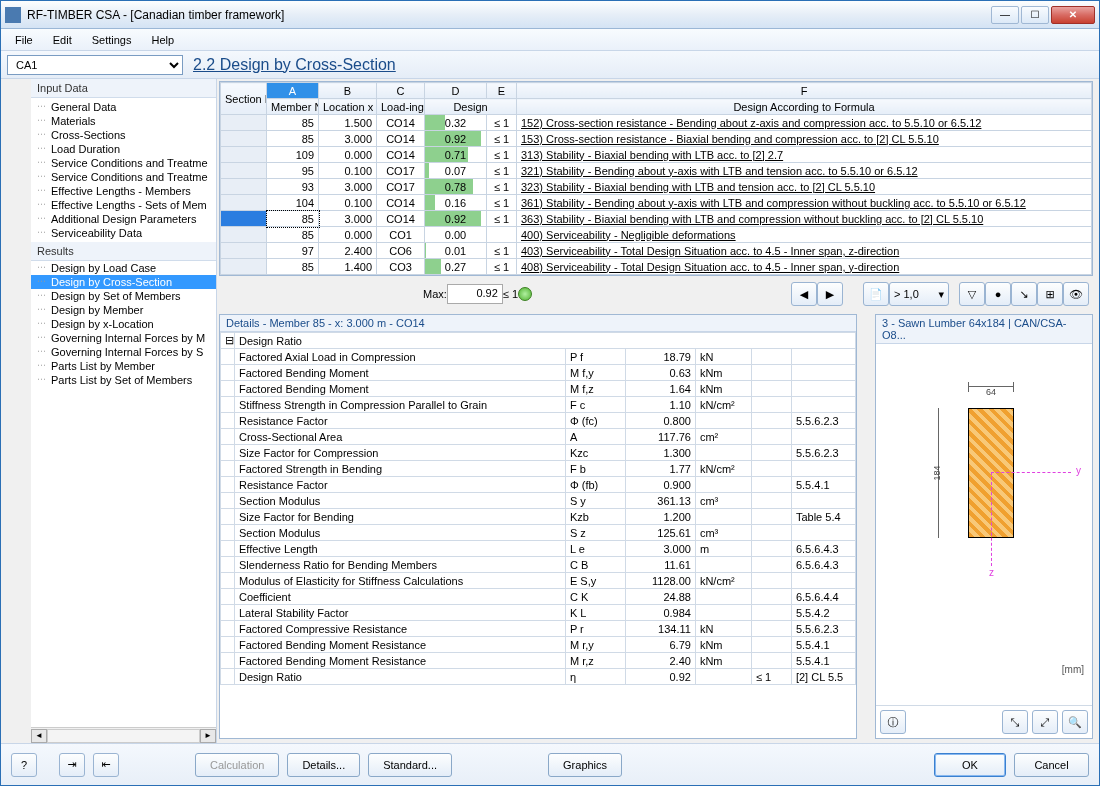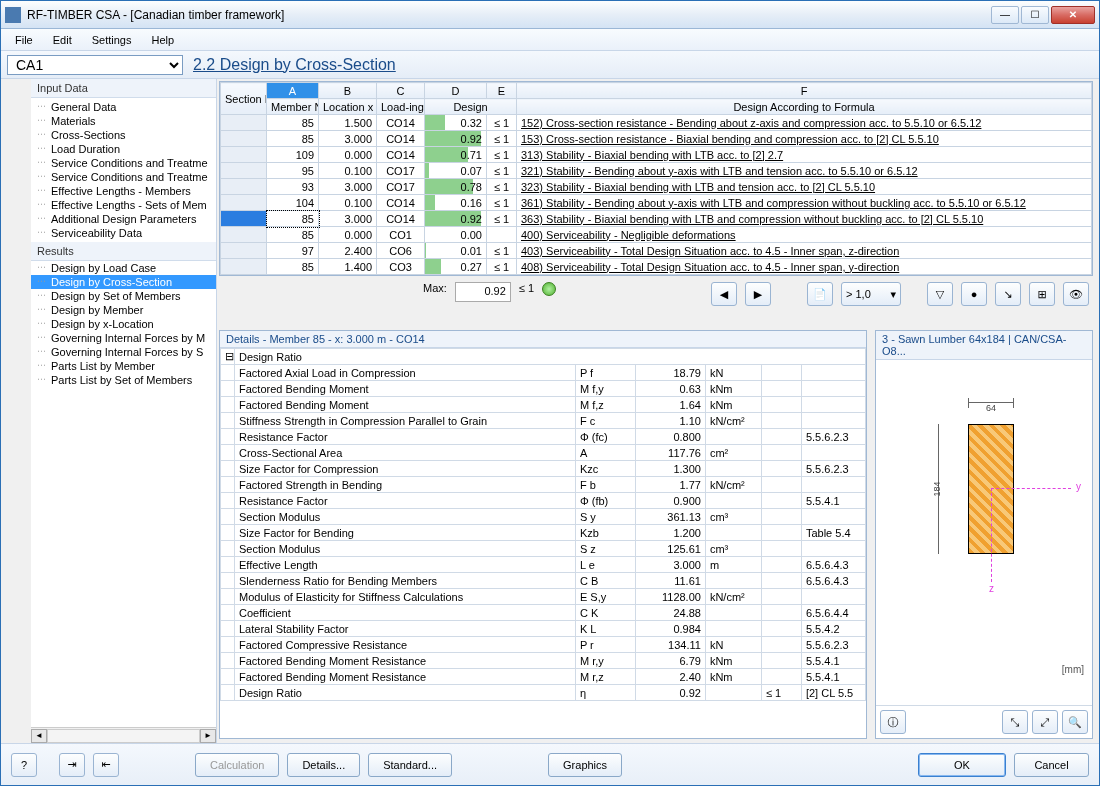--- a/index.html
+++ b/index.html
@@ -7,21 +7,21 @@
 .window { width: 1100px; height: 786px; border: 1px solid #2a6fb5; background: #f0f0f0; display: flex; flex-direction: column; }
 .titlebar { height: 28px; background: linear-gradient(#fdfefe, #e6eef7, #d4e3f4); display: flex; align-items: center; padding: 0 4px; border-bottom: 1px solid #9bb7d6; }
 .titlebar-icon { width: 16px; height: 16px; background: #4a7ab0; margin-right: 6px; }
 .titlebar-text { flex: 1; font-size: 12px; color: #000; }
 .winctrls { display: flex; gap: 2px; }
 .winbtn { width: 28px; height: 18px; background: linear-gradient(#f8fbfe,#dce9f7); border: 1px solid #a0b8d4; border-radius: 2px; display:flex;align-items:center;justify-content:center;font-size:10px;cursor:pointer;}
 .winbtn.close { width: 44px; background: linear-gradient(#e9a4a0,#d86b63,#c84030); color: #fff; border-color: #a03028;font-weight:bold;}
 .menubar { height: 22px; background: linear-gradient(#f8fbfe,#eaf1fa); display: flex; align-items: center; padding: 0 6px; gap: 4px; border-bottom: 1px solid #c8d6e8;}
 .menubar span { padding: 2px 8px; cursor: pointer; }
 .toolbar-row { height: 28px; background: linear-gradient(#f4f8fd,#e5edf7); display: flex; align-items: center; padding: 0 6px; border-bottom: 1px solid #c8d6e8; gap:10px;}
-.combo { width: 176px; height: 20px; border: 1px solid #7a9cc2; background: #fff; font-size: 14px; padding: 0 4px; }
+.combo { width: 176px; height: 20px; border: 1px solid #7a9cc2; background: #fff; font-size: 11px; padding: 0 4px; }
 .section-title { font-size: 16px; color: #1a4c8a; font-weight: normal; text-decoration: underline; }
 .content { flex:1; display:flex; overflow:hidden;padding-left:30px; }
 .sidebar { width: 186px; border-right: 1px solid #c8d6e8; background: #fff; display:flex;flex-direction:column; }
 .sidebar-head { padding: 3px 6px; background: #eef3fa; border-bottom: 1px solid #d0dceb; color:#333; }
 .tree { flex:1; overflow:auto; padding: 2px 0; }
 .tree-item { padding: 1px 4px 1px 20px; cursor: pointer; white-space:nowrap; overflow:hidden; position:relative;}
 .tree-item::before { content:"⋯"; position:absolute; left:6px; color:#999; font-size:9px;}
 .tree-item.sel { background: #3399ff; color: #fff; }
 .sidebar-scroll { height: 16px; background: #f0f0f0; border-top:1px solid #ccc; display:flex;align-items:center;}
 .sb-btn{width:16px;height:14px;border:1px solid #aaa;background:#e8e8e8;font-size:8px;display:flex;align-items:center;justify-content:center;}
@@ -29,30 +29,30 @@
 .main { flex:1; display:flex; flex-direction:column; padding: 2px 6px 4px 2px; overflow:hidden;}
 .grid-wrap { border:1px solid #a0b8d4; background:#fff; }
 .grid { width:100%; border-collapse:collapse; font-size:11px; table-layout:fixed;}
 .grid th, .grid td { border:1px solid #c8d4e2; padding:1px 4px; text-align:center; height:16px; overflow:hidden; white-space:nowrap;}
 .grid th { background: linear-gradient(#f6f9fd,#e6eef8); font-weight:normal; }
 .grid .colA{background:#3090e8;color:#fff;}
 .grid td.l { text-align:left;text-decoration:underline; }
 .grid td.r { text-align:right; }
 .grid td.rowhead { background:#e8eef6; }
 .grid td.rowhead.sel { background:#2a7de0; }
-.grid td.bar { position:relative; }
+.grid td.bar { position:relative;text-align:center; }
 .grid td.bar::before { content:""; position:absolute; left:0; top:0; bottom:0; background:#8ed08e; width:var(--w,0%);}
 .grid td.bar span{position:relative;}
-.action-row { display:flex; padding: 6px 4px; gap:8px; justify-content:flex-end;}
+.action-row { display:flex; align-items:center; padding: 6px 4px; gap:0; justify-content:flex-end;}
 .action-row .maxlabel{margin-left:200px;}
 .valbox{width:56px;height:20px;border:1px solid #aaa;background:#fff;text-align:right;padding:2px 4px;}
 .okball{width:14px;height:14px;border-radius:50%;background:radial-gradient(#b0f0a0,#50b030);display:inline-block;vertical-align:middle;border:1px solid #3a8020;}
 .ibtn{width:26px;height:24px;border:1px solid #9ab4d2;background:linear-gradient(#fdfefe,#e4edf8);border-radius:3px;display:flex;align-items:center;justify-content:center;cursor:pointer;font-size:11px;}
 .ibtn.combo-like{width:60px;justify-content:space-between;padding:0 4px;}
-.lower { flex:1; display:flex; gap:8px; overflow:hidden; margin-top:18px;}
+.lower { flex:1; display:flex; gap:18px; overflow:hidden; margin-top:2px;}
 .details-panel{flex:1;display:flex;flex-direction:column;border:1px solid #a0b8d4;background:#fff;overflow:hidden;}
 .panel-title{background:#eef3fa;padding:2px 6px;color:#1a4c8a;font-size:11px;border-bottom:1px solid #c8d6e8;}
 .details-grid{width:100%;border-collapse:collapse;font-size:11px;table-layout:fixed;}
 .details-grid td{border:1px solid #d0dae6;padding:1px 4px;height:16px;white-space:nowrap;overflow:hidden;}
 .details-grid td.r{text-align:right;}
 .details-body{flex:1;overflow:auto;}
 .preview{width:218px;border:1px solid #a0b8d4;background:#fff;display:flex;flex-direction:column;}
 .preview-canvas{flex:1;position:relative;background:#fff;}
 .section-rect{position:absolute;left:92px;top:64px;width:46px;height:130px;background:repeating-linear-gradient(45deg,#f0a030,#f0a030 4px,#f8c878 4px,#f8c878 8px);border:1px solid #000;}
 .dim-h{position:absolute;left:92px;top:42px;width:46px;border-top:1px solid #666;font-size:9px;text-align:center;color:#444;}
@@ -512,16 +512,16 @@
     <div style="width:6px"></div>
     <div class="ibtn">⇥</div>
     <div class="ibtn">⇤</div>
     <div style="width:60px"></div>
     <button class="btn disabled">Calculation</button>
     <button class="btn">Details...</button>
     <button class="btn">Standard...</button>
     <div style="width:80px"></div>
     <button class="btn">Graphics</button>
     <div class="spacer"></div>
-    <button class="btn primary" style="width:88px">OK</button>
+    <button class="btn primary" style="width:72px">OK</button>
     <button class="btn" style="width:75px">Cancel</button>
   </div>
 </div>
 
 </body></html>

